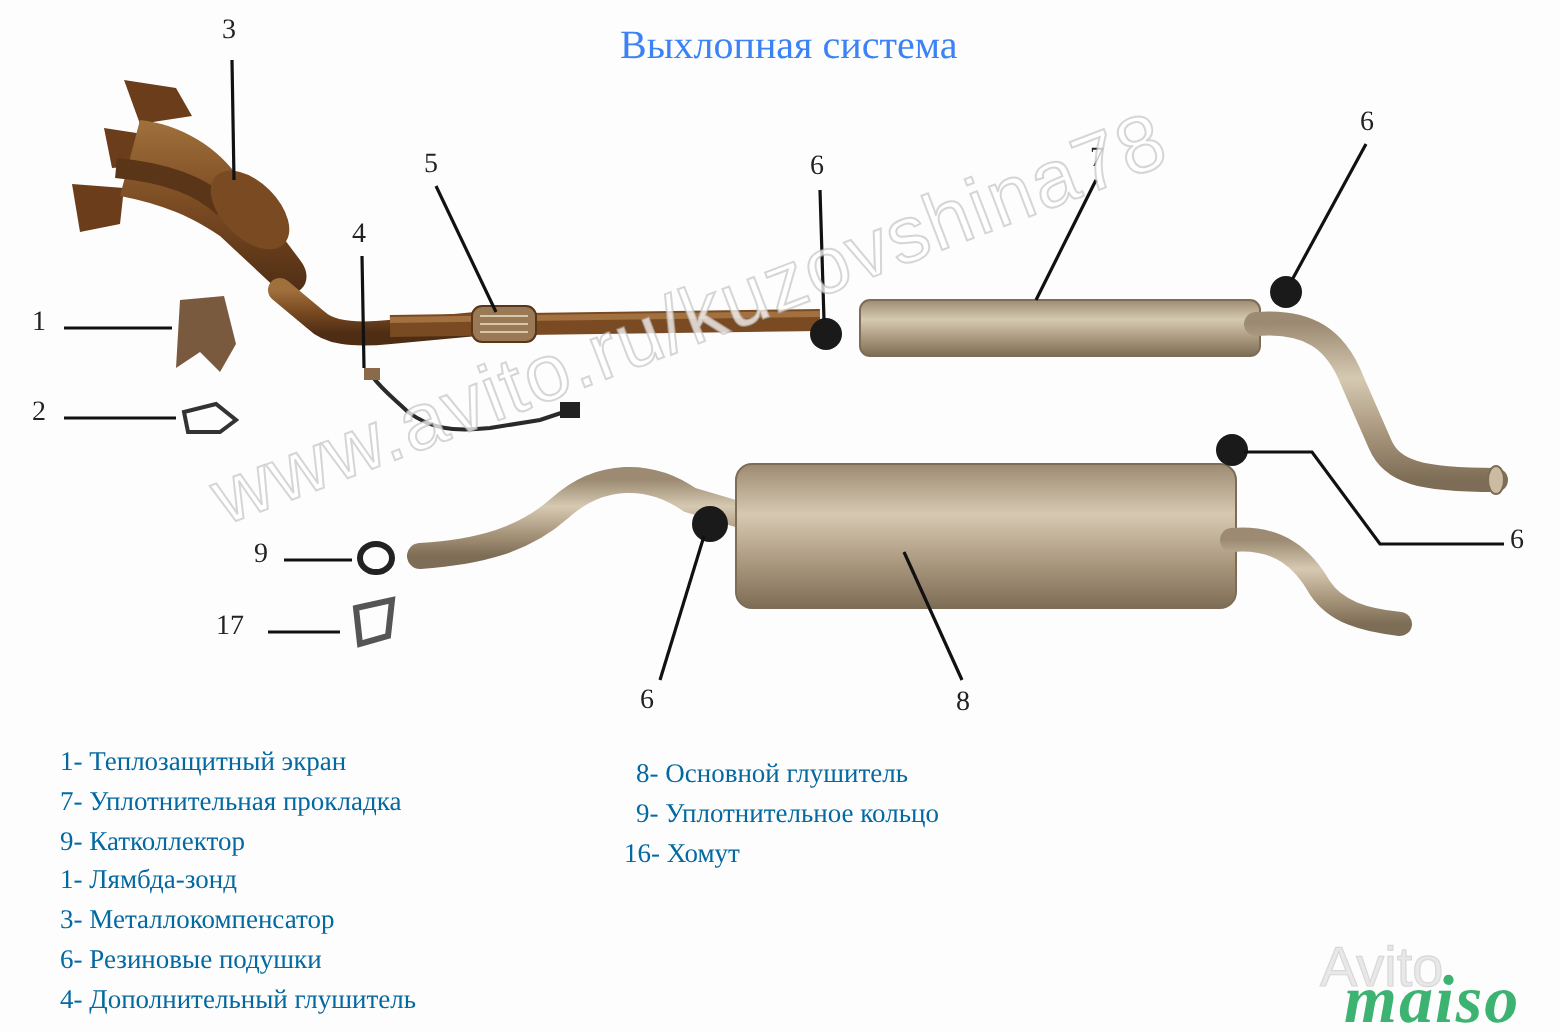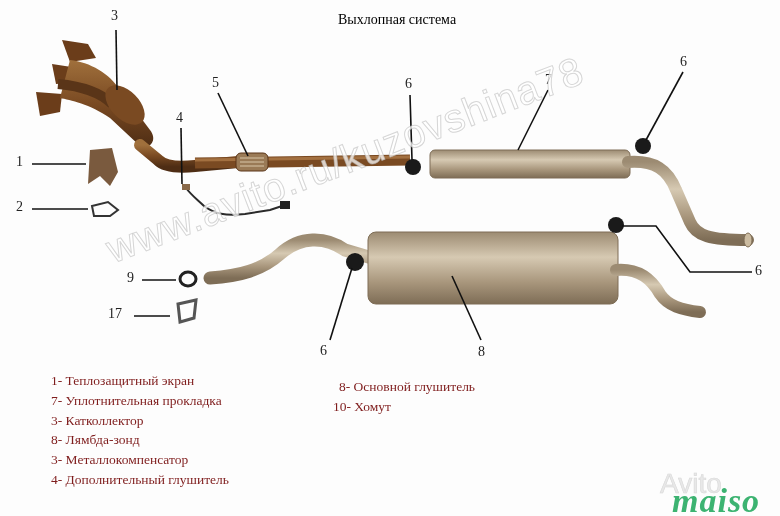--- a/index.html
+++ b/index.html
@@ -1,20 +1,20 @@
 <!DOCTYPE html>
 <html><head>
 <meta charset="utf-8">
 <style>
   html,body{margin:0;padding:0;background:#fff;}
   #stage{position:relative;width:780px;height:516px;overflow:hidden;background:#fdfdfd;font-family:"Liberation Serif","DejaVu Serif",serif;color:#222;}
   svg.art{position:absolute;left:0;top:0;}
-  .title{position:absolute;left:338px;top:12px;font-size:14px;color:#000000;}
+  .title{position:absolute;left:310px;top:12px;font-size:20px;color:#3b82f6;}
   .callout{position:absolute;font-size:14px;color:#222;}
-  .legend{position:absolute;font-size:13.5px;line-height:19.8px;color:#7f1d1d;margin-left:21px;}
+  .legend{position:absolute;font-size:13.5px;line-height:19.8px;color:#0369a1;}
   .legend div{white-space:nowrap;}
   .wm{position:absolute;left:100px;top:230px;font-family:"Liberation Sans",sans-serif;font-size:40px;color:rgba(255,255,255,0.75);
       -webkit-text-stroke:1px rgba(180,180,180,0.55);transform:rotate(-21deg);transform-origin:left top;white-space:nowrap;letter-spacing:1px;}
   .avito{position:absolute;left:660px;top:468px;font-family:"Liberation Sans",sans-serif;font-size:28px;color:rgba(230,230,230,0.9);
       -webkit-text-stroke:0.6px #d8d8d8;}
   .maiso{position:absolute;left:672px;top:482px;font-family:"Liberation Serif",serif;font-style:italic;font-size:34px;color:#3cb371;font-weight:bold;letter-spacing:1px;}
 </style>
 </head>
 <body>
 
@@ -113,26 +113,28 @@
   <div class="callout" style="left:127px;top:270px;">9</div>
   <div class="callout" style="left:108px;top:306px;">17</div>
   <div class="callout" style="left:320px;top:343px;">6</div>
   <div class="callout" style="left:478px;top:344px;">8</div>
 
   <div class="wm">www.avito.ru/kuzovshina78</div>
 
   <div class="legend" style="left:30px;top:371px;">
     <div>1- Теплозащитный экран</div>
     <div>7- Уплотнительная прокладка</div>
-    <div>3- Катколлектор</div>
-    <div>8- Лямбда-зонд</div>
+    <div>9- Катколлектор</div>
+    <div>1- Лямбда-зонд</div>
     <div>3- Металлокомпенсатор</div>
+    <div>6- Резиновые подушки</div>
     <div>4- Дополнительный глушитель</div>
   </div>
 
   <div class="legend" style="left:312px;top:377px;">
     <div style="padding-left:6px;">8- Основной глушитель</div>
-    <div>10- Хомут</div>
+    <div style="padding-left:6px;">9- Уплотнительное кольцо</div>
+    <div>16- Хомут</div>
   </div>
 
   <div class="avito">Avito</div>
   <div class="maiso">maiso</div>
 </div>
 
 </body></html>

